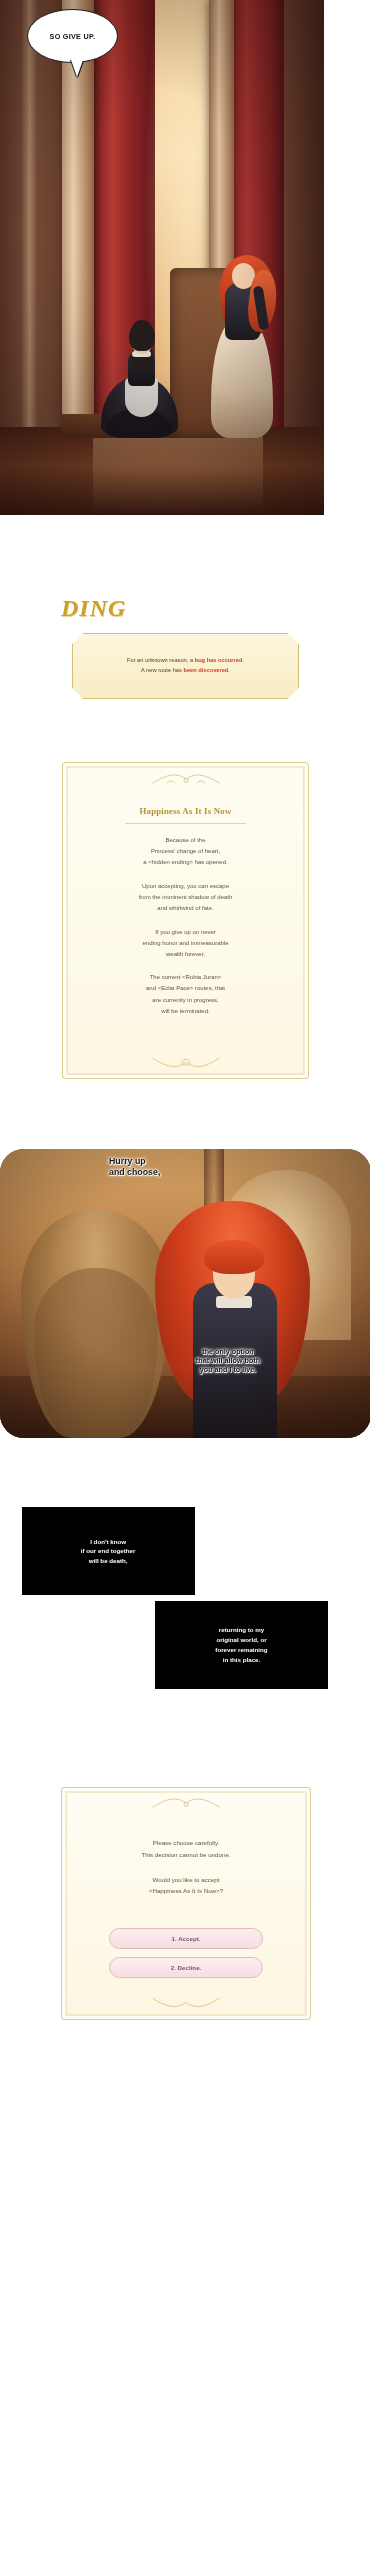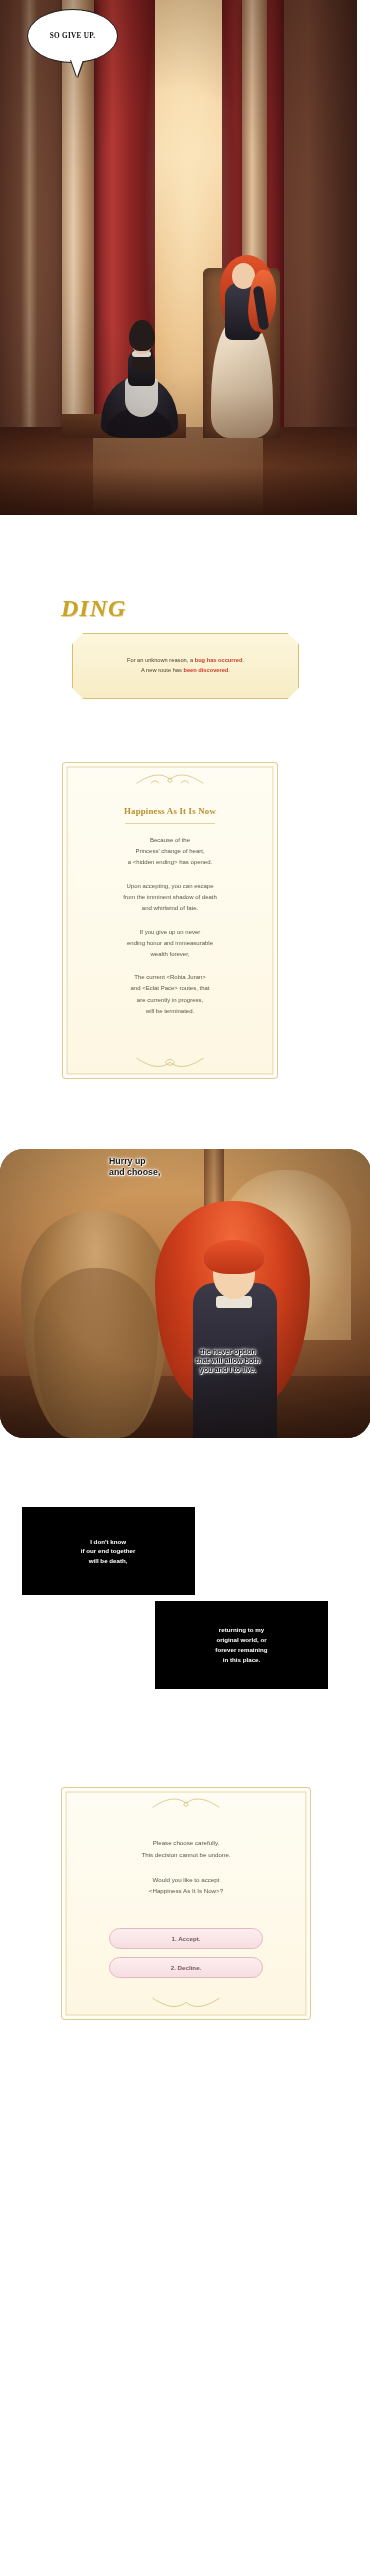--- a/index.html
+++ b/index.html
@@ -12,25 +12,24 @@
     width: 371px;
     position: relative;
     margin: 0 auto;
     background: #ffffff;
     overflow: hidden;
   }
 
   
   .panel1 {
     position: relative;
-    width: 357px;
+    width: 324px;
     height: 515px;
     background: #6d28d9;
     overflow: hidden;
-    font-family: Liberation Serif, serif;
   }
   .p1-wallL {
     position: absolute; left: 0; top: 0; width: 77px; height: 515px;
     background: linear-gradient(90deg, #6b4030 0%, #8a5a42 40%, #5d3628 100%);
   }
   .p1-wallR {
     position: absolute; right: 0; top: 0; width: 108px; height: 515px;
     background: linear-gradient(270deg, #4a2a20 0%, #7a4a36 45%, #552f23 100%);
   }
   .p1-colL {
@@ -211,21 +210,21 @@
     display:flex; align-items:center; justify-content:center; text-align:center;
     clip-path: polygon(11.3px 0, calc(100% - 11.3px) 0, 100% 11.3px, 100% calc(100% - 11.3px),
                        calc(100% - 11.3px) 100%, 11.3px 100%, 0 calc(100% - 11.3px), 0 11.3px);
   }
   .notif-inner { font-size: 5.7px; color: #4a4230; line-height: 1.75; }
   .hl { color: #cf3b2e; font-weight: 700; }
 
   
   .sys-wrap { position: relative; width: 371px; height: 340px; background:#fff; }
   .sys {
-    position:absolute; left: 62px; top: 10.3px; width: 216px; height: 317px;
+    position:absolute; left: 62px; top: 10.3px; width: 247px; height: 317px;
     background: linear-gradient(180deg,#fffdf3 0%, #fdf7e2 100%);
     border: 1.5px solid #e0cb91;
     border-radius: 3.1px;
     box-shadow: inset 0 0 0 3.6px #fffdf6, inset 0 0 0 4.6px #e8d7a8;
   }
   .sys-orn-top {
     position:absolute; left: 50%; transform: translateX(-50%); top: 8.2px;
     width: 77px; height: 17.5px; color:#d8c07a;
   }
   .sys-orn-bottom {
@@ -464,21 +463,21 @@
       <div class="p3-prin-body"></div>
       <div class="p3-prin-collar"></div>
       <div class="p3-prin-face"></div>
       <div class="p3-prin-bang"></div>
     </div>
 
     <div class="p3-vign"></div>
 
     <div class="shout" style="left:109px; top:7.2px; font-size:8.8px; white-space:pre-line; text-align:left;">Hurry up
 and choose,</div>
-    <div class="shout" style="left:161px; top:199px; font-size:7.2px; white-space:pre-line; text-align:center; width:134px;">the never option
+    <div class="shout" style="left:161px; top:199px; font-size:7.2px; white-space:pre-line; text-align:center; width:134px;">the only option
 that will allow both
 you and I to live.</div>
   </section>
 
   <div class="gap" style="height:57px"></div>
 
   <section class="cards-wrap">
     <div class="card-black card-a">
       <span style="white-space:pre-line">I don't know
 if our end together

